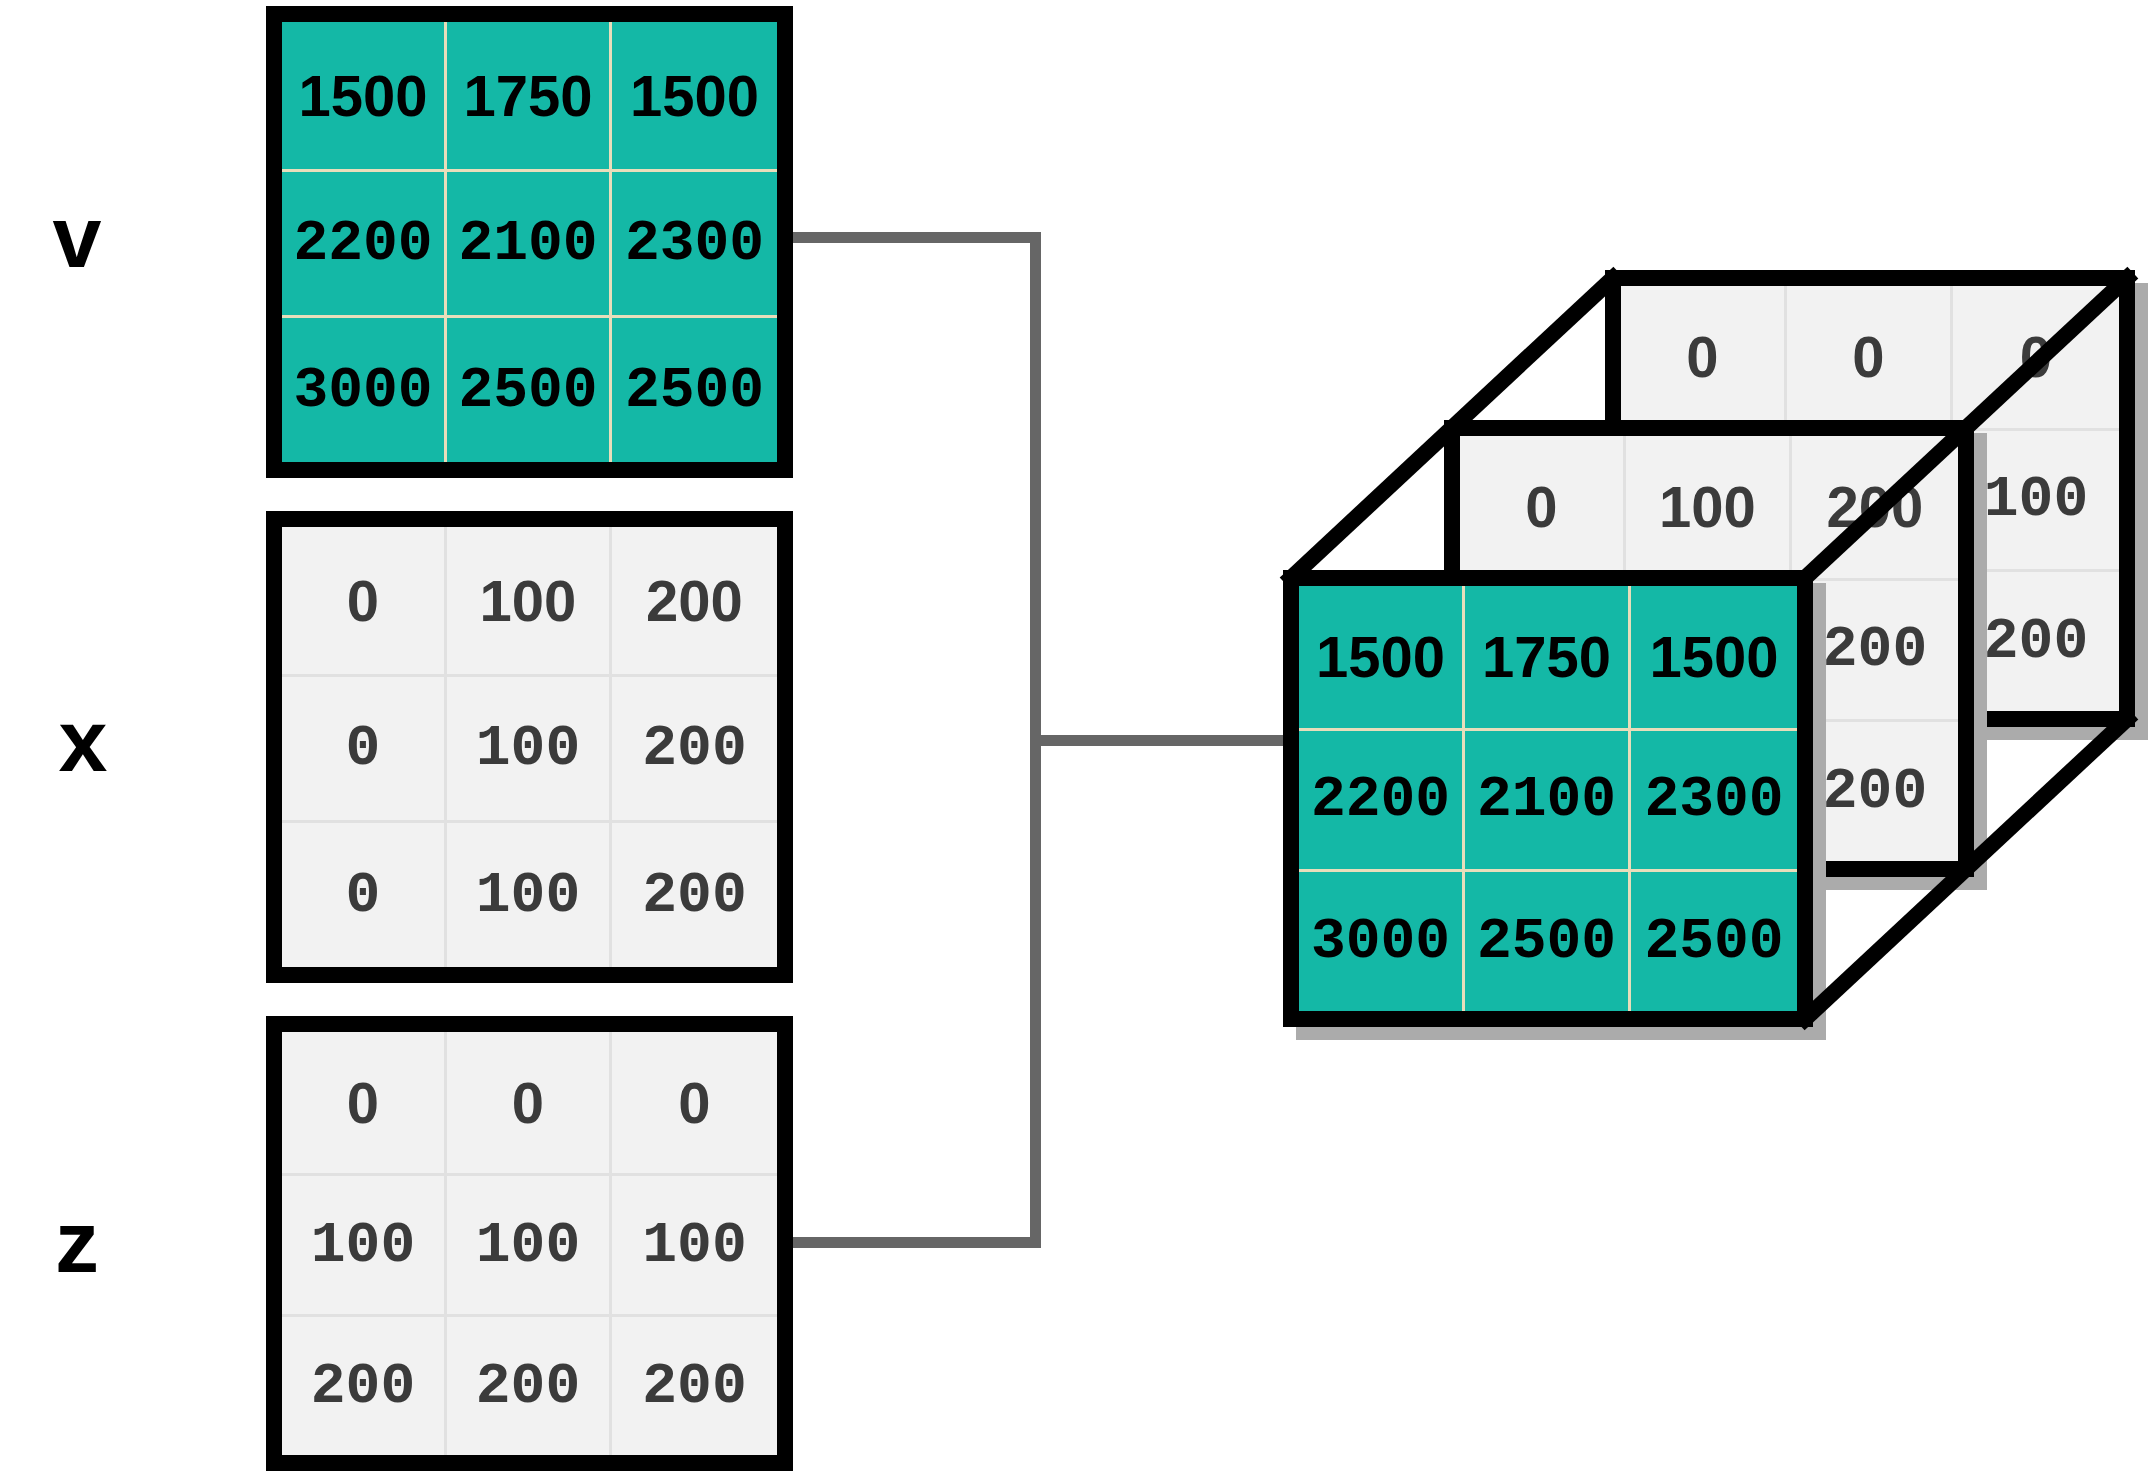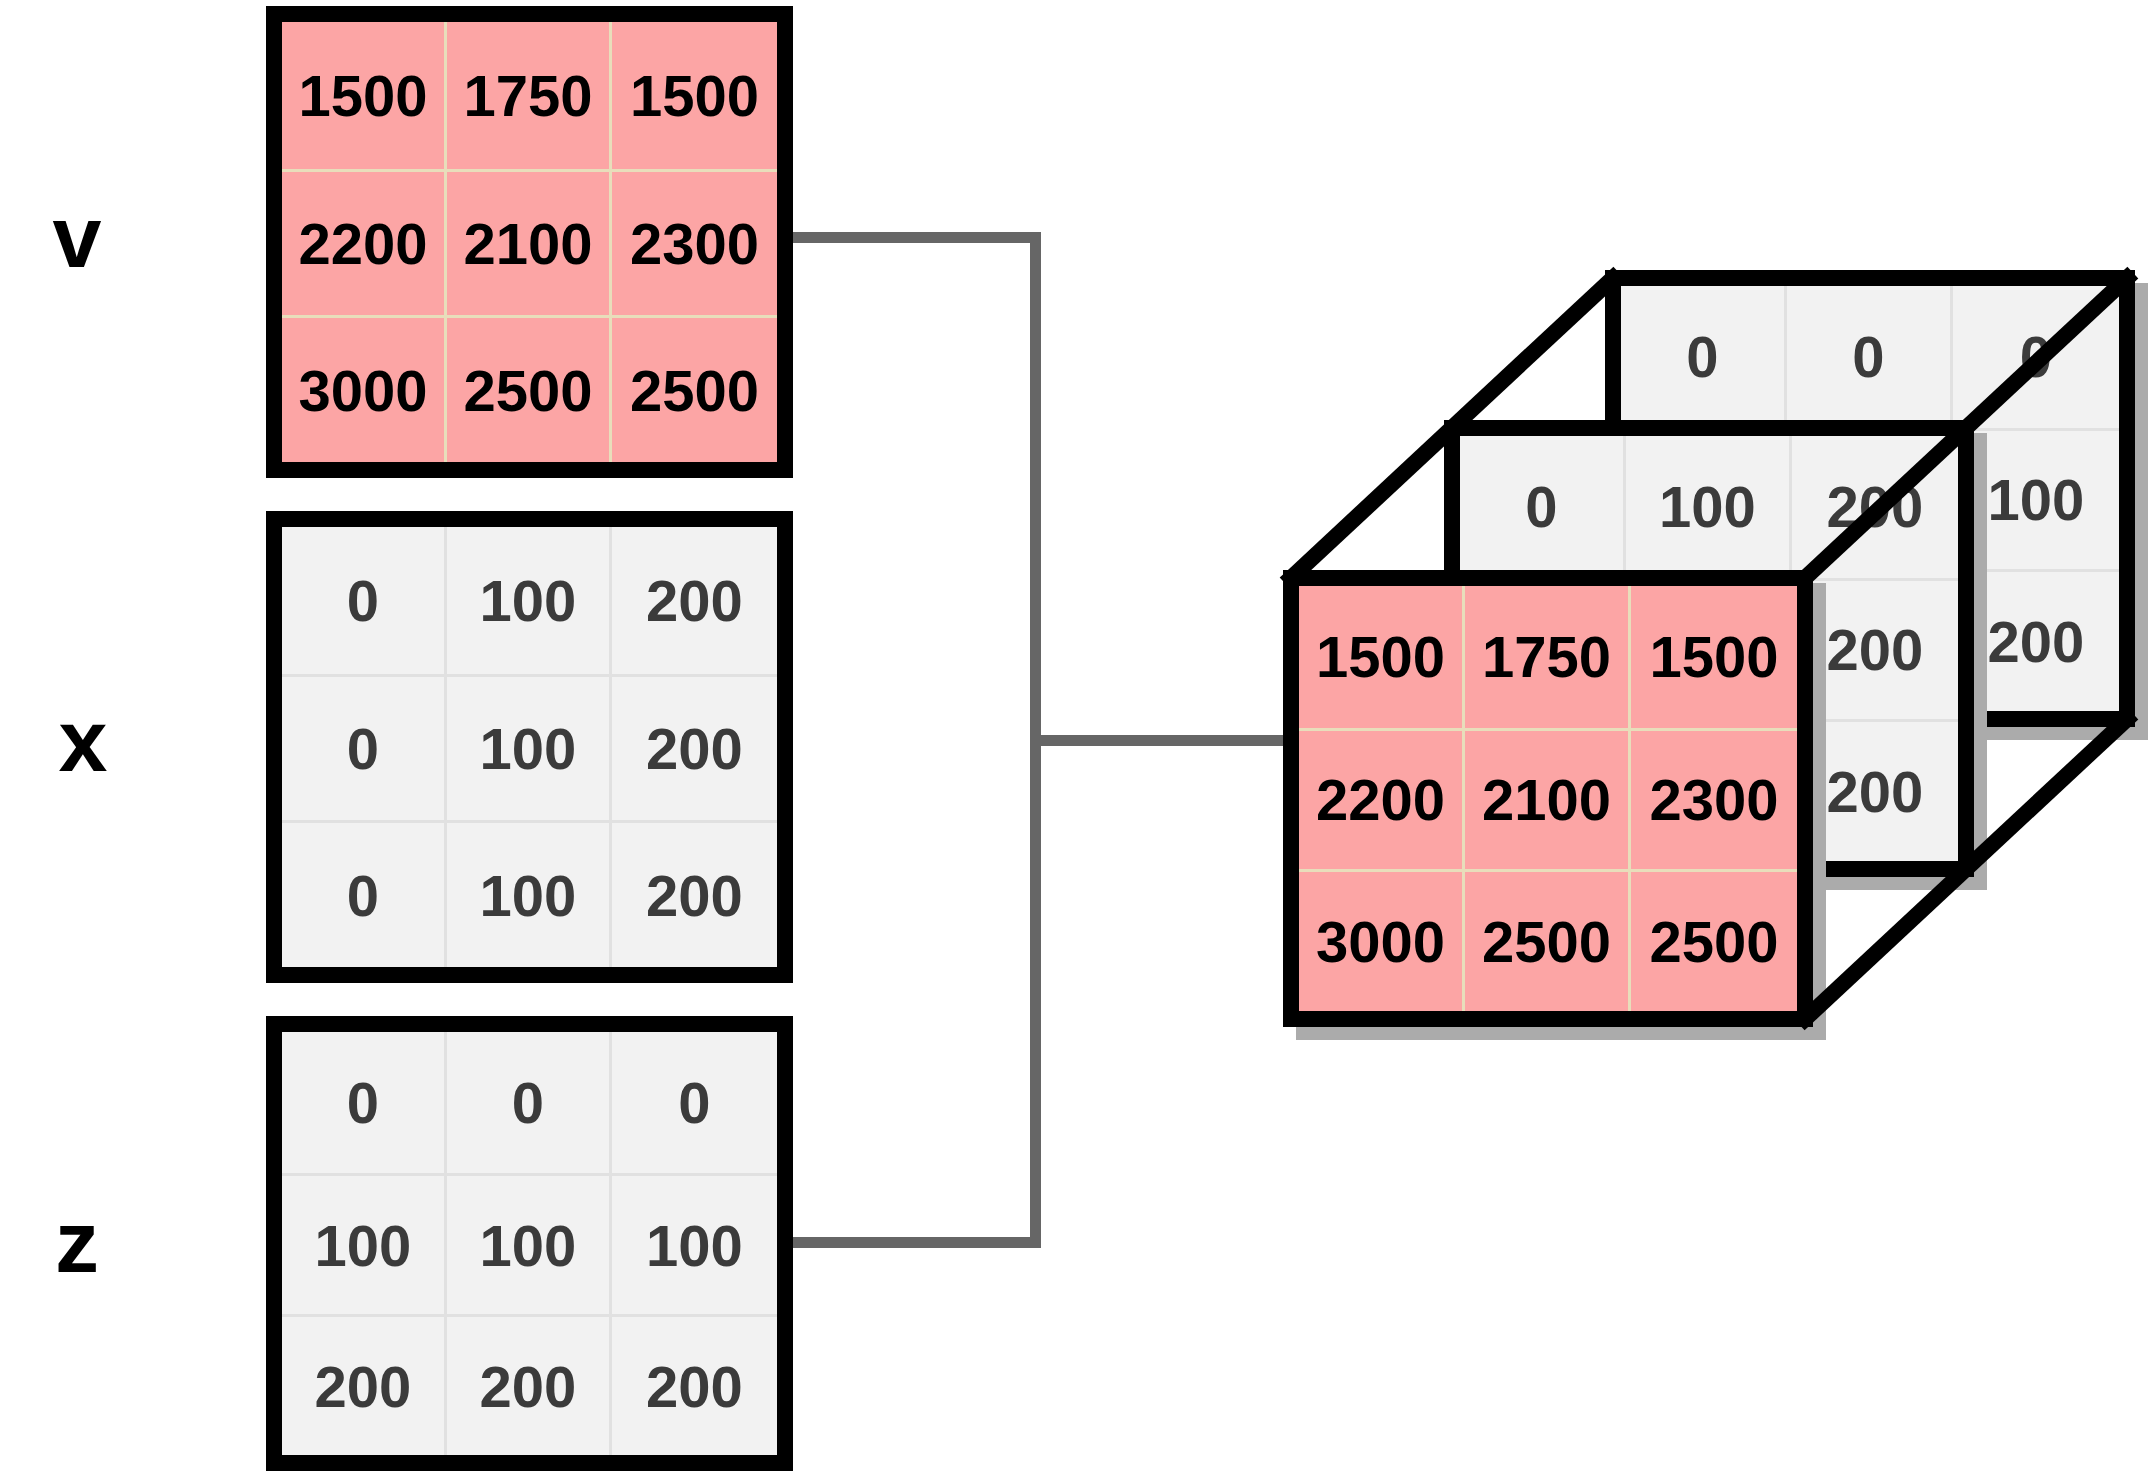--- a/index.html
+++ b/index.html
@@ -16,33 +16,33 @@
   .matrix, .plane {
     position: absolute;
     border: 16px solid #000000;
     box-sizing: border-box;
     display: grid;
     grid-template-columns: repeat(3, 1fr);
     grid-template-rows: repeat(3, 1fr);
   }
   .plane { box-shadow: 13px 13px 0 0 #ABABAB; }
 
-  .fill-yellow { background: #fca5a5; --divider: #E8DEBB; color: #000000; }
+  .fill-yellow { background: #14b8a6; --divider: #E8DEBB; color: #000000; }
   .fill-gray   { background: #F2F2F2; --divider: #E1E1E1; color: #3B3B3B; }
 
   .cell {
     display: flex;
     align-items: center;
     justify-content: center;
     font-size: 58px;
     font-weight: bold;
     letter-spacing: 0px;
   }
   .cell:not(:nth-child(3n)) { border-right: 3px solid var(--divider); }
-  .cell:nth-child(n+4)      { border-top: 3px solid var(--divider); }
+  .cell:nth-child(n+4)      { border-top: 3px solid var(--divider); font-family: Liberation Mono, monospace; }
 
   
   #matrix-v { left: 266px; top: 6px;    width: 527px; height: 472px; }
   #matrix-x { left: 266px; top: 511px;  width: 527px; height: 472px; }
   #matrix-z { left: 266px; top: 1016px; width: 527px; height: 455px; }
 
   
   .axis-label {
     position: absolute;
     transform: translate(-50%, -50%);

